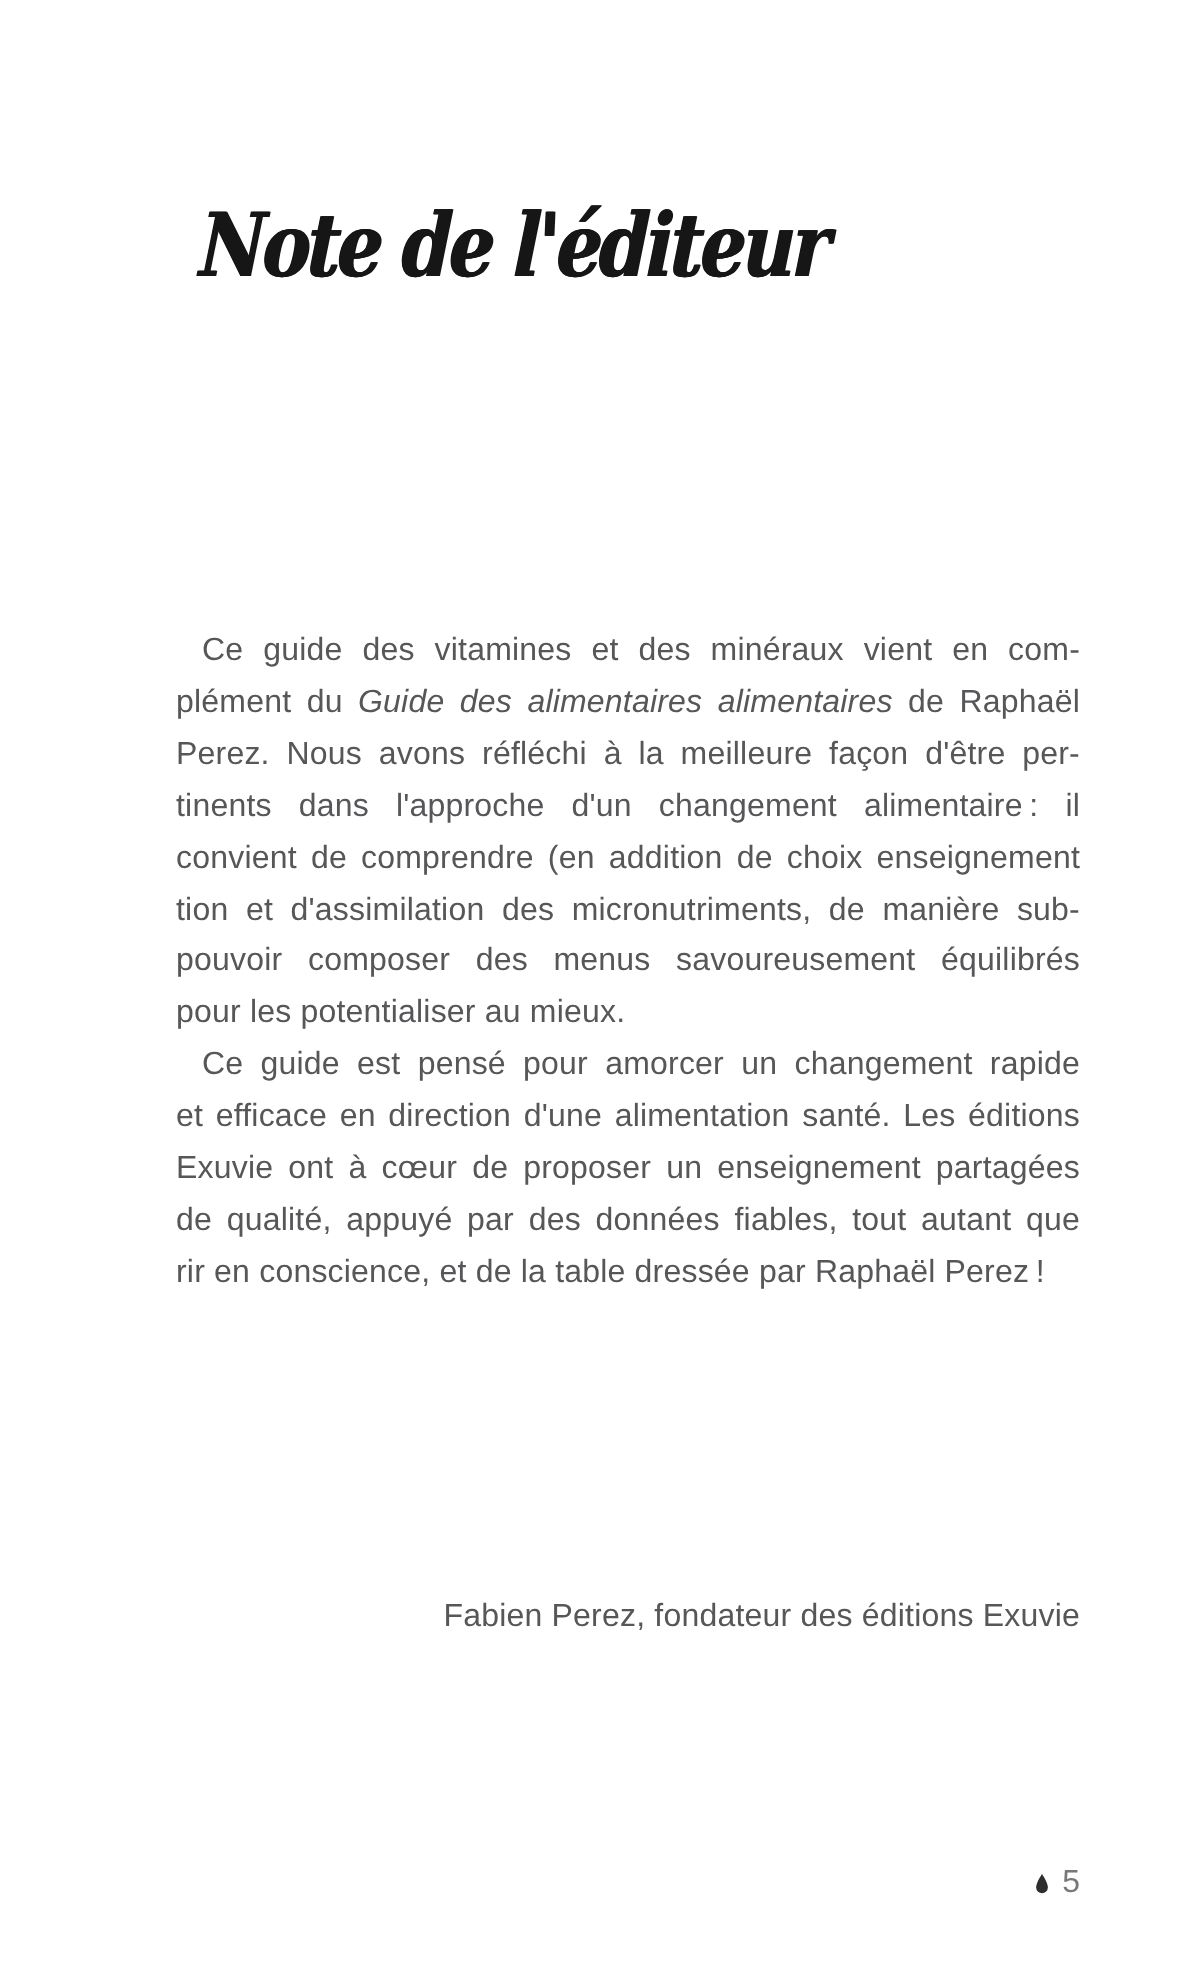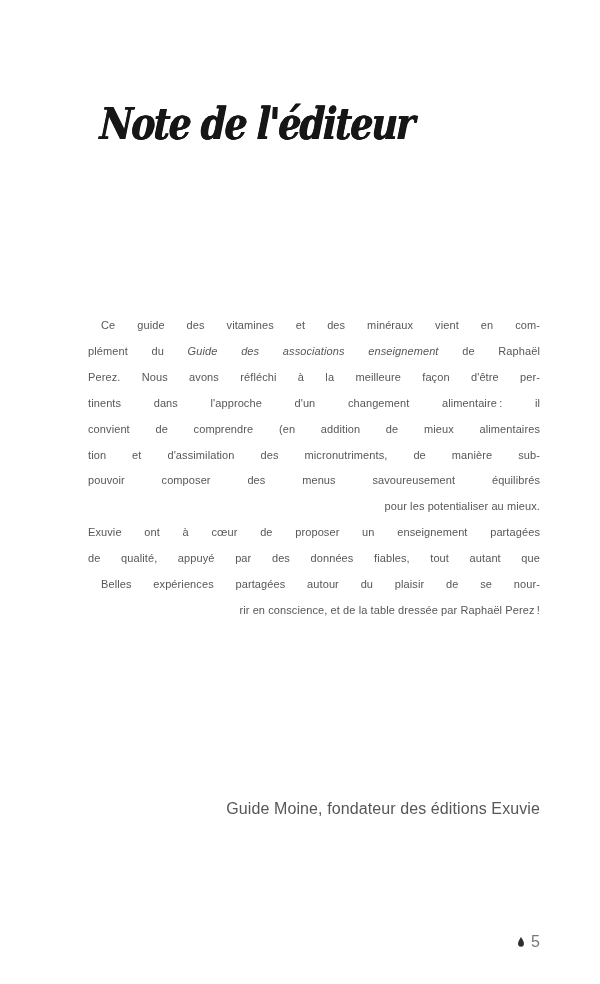--- a/index.html
+++ b/index.html
@@ -32,34 +32,34 @@
     transform: scaleX(0.82) skewX(-3deg);
     transform-origin: 0 50%;
     text-shadow: 0.6px 0 0 currentColor, -0.3px 0 0 currentColor;
   }
   
   .body-text {
     position: absolute;
     left: 88px;
     top: 313px;
     width: 452px;
-    font-size: 11px;
+    font-size: 16px;
     line-height: 25.9px;
     color: var(--body-color, #57575a);
     letter-spacing: 0.1px;
   }
   .paragraph { margin: 0; }
   .line {
     text-align: justify;
     text-align-last: justify;
     white-space: normal;
   }
   .line--indent { text-indent: 13px; }
   .line--last {
-    text-align: right;
+    text-align: left;
     text-align-last: auto;
   }
   .seg--italic { font-style: italic; }
   
   .signature {
     position: absolute;
     right: 60px;
     top: 800px;
     width: 452px;
     text-align: right;
@@ -90,39 +90,40 @@
 </head>
 <body>
 
 <div class="page">
 
   <h1 class="title">Note de l'éditeur</h1>
 
   <div class="body-text" id="body-text">
       <div class="paragraph">
         <div class="line line--indent"><span class="seg">Ce guide des vitamines et des minéraux vient en com-</span></div>
-        <div class="line"><span class="seg">plément du </span><span class="seg seg--italic">Guide des associations enseignement</span><span class="seg"> de Raphaël</span></div>
+        <div class="line"><span class="seg">plément du </span><span class="seg seg--italic">Guide des alimentaires alimentaires</span><span class="seg"> de Raphaël</span></div>
         <div class="line"><span class="seg">Perez. Nous avons réfléchi à la meilleure façon d'être per-</span></div>
         <div class="line"><span class="seg">tinents dans l'approche d'un changement alimentaire : il</span></div>
-        <div class="line"><span class="seg">convient de comprendre (en addition de mieux alimentaires</span></div>
+        <div class="line"><span class="seg">convient de comprendre (en addition de choix enseignement</span></div>
         <div class="line"><span class="seg">tion et d'assimilation des micronutriments, de manière sub-</span></div>
         <div class="line"><span class="seg">pouvoir composer des menus savoureusement équilibrés</span></div>
         <div class="line line--last"><span class="seg">pour les potentialiser au mieux.</span></div>
       </div>
       <div class="paragraph">
+        <div class="line line--indent"><span class="seg">Ce guide est pensé pour amorcer un changement rapide</span></div>
+        <div class="line"><span class="seg">et efficace en direction d'une alimentation santé. Les éditions</span></div>
         <div class="line"><span class="seg">Exuvie ont à cœur de proposer un enseignement partagées</span></div>
         <div class="line"><span class="seg">de qualité, appuyé par des données fiables, tout autant que</span></div>
       </div>
       <div class="paragraph">
-        <div class="line line--indent"><span class="seg">Belles expériences partagées autour du plaisir de se nour-</span></div>
         <div class="line line--last"><span class="seg">rir en conscience, et de la table dressée par Raphaël Perez !</span></div>
       </div>
     </div>
 
-  <div class="signature">Guide Moine, fondateur des éditions Exuvie</div>
+  <div class="signature">Fabien Perez, fondateur des éditions Exuvie</div>
 
   <div class="footer">
     <svg class="droplet" viewBox="0 0 12 16" aria-hidden="true">
       <path id="droplet-path" d="M6 0.5 C6 0.5 1.6 6.8 1.6 10.6 a4.4 4.4 0 0 0 8.8 0 C10.4 6.8 6 0.5 6 0.5 Z" fill="#2e2e30"></path>
     </svg>
     <span class="page-number">5</span>
   </div>
 
 </div>
 

